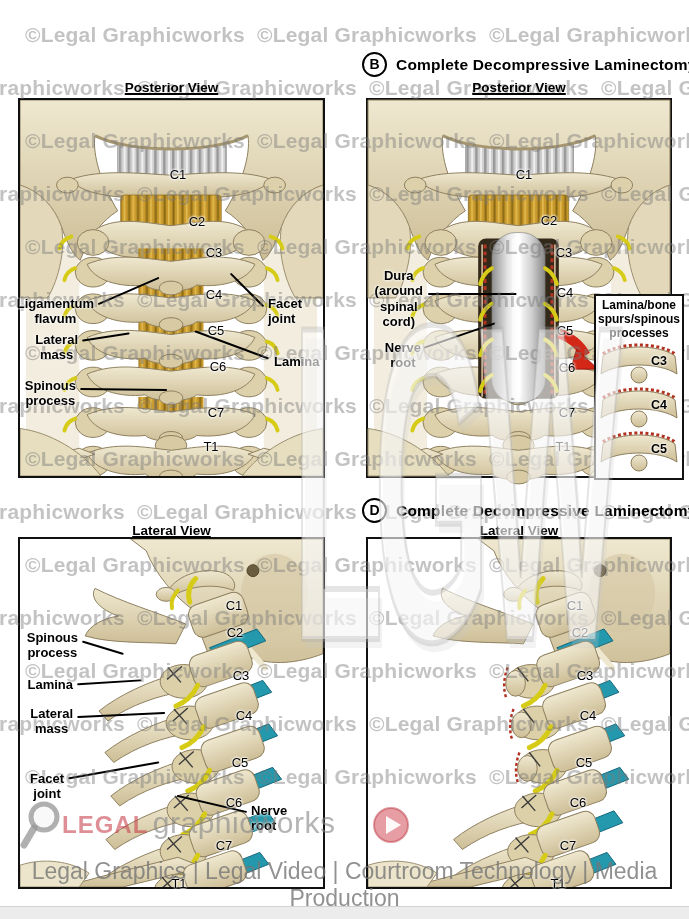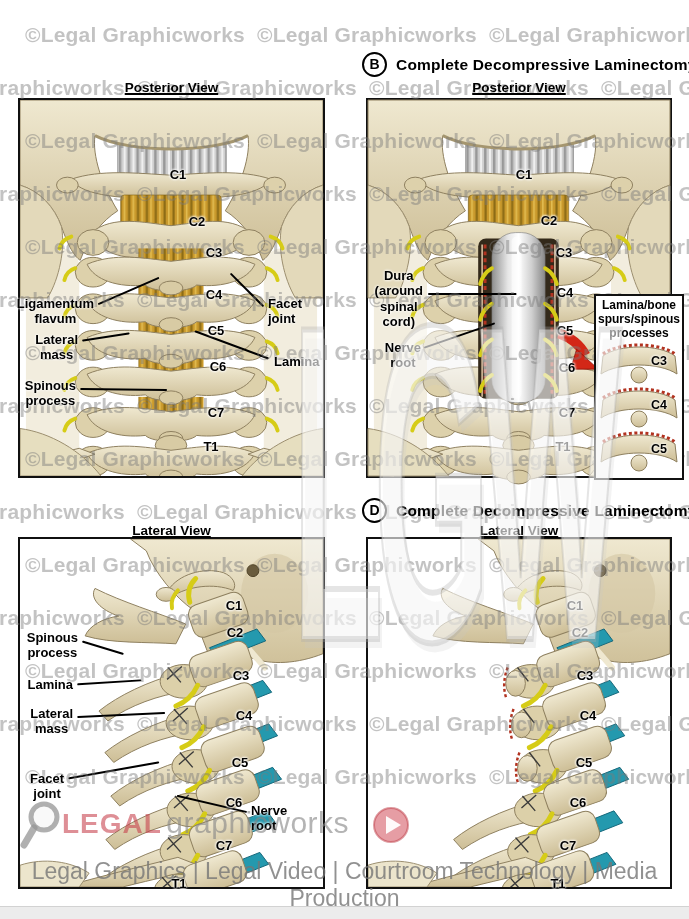--- a/index.html
+++ b/index.html
@@ -12,21 +12,21 @@
   .hdr{position:absolute;text-align:center;white-space:nowrap;z-index:11;}
   .circ{display:inline-block;width:21px;height:21px;border:2px solid #000;border-radius:50%;
         font-weight:bold;font-size:14px;line-height:21px;text-align:center;vertical-align:middle;
         margin-right:9px;background:#fff;}
   .htxt{font-weight:bold;font-size:15.5px;vertical-align:middle;letter-spacing:0.2px;}
   .vhdr{position:absolute;text-align:center;z-index:11;text-decoration:underline;}
   .vhdr span{font-weight:bold;font-size:13.5px;text-decoration:underline;text-underline-offset:2px;}
   .title{position:absolute;left:0;top:6px;width:689px;text-align:center;font-size:34px;
          font-weight:bold;letter-spacing:0.3px;z-index:20;}
   
-  .vlbl{position:absolute;transform:translate(-50%,-50%);font-weight:bold;font-size:13px;
+  .vlbl{position:absolute;transform:translate(-50%,-50%);font-weight:normal;font-size:13px;
         z-index:10;text-shadow:0 0 3px #fff,0 0 3px #fff,0 0 2px #fff;white-space:nowrap;}
   .lbl{position:absolute;font-weight:bold;font-size:13px;line-height:1.18;white-space:pre-line;
        z-index:10;text-shadow:0 0 3px #fff,0 0 3px #fff;}
   .lbl.r{text-align:center;}
   .lbl.l{text-align:left;}
   
   .inset{position:absolute;left:226px;top:194px;width:86px;height:182px;border:2.5px solid #111;
          background:#fff;z-index:9;}
   .inset .ititle{font-weight:bold;font-size:12px;line-height:1.15;text-align:center;
                  white-space:pre-line;margin-top:3px;}
@@ -39,21 +39,21 @@
            pointer-events:none;overflow:hidden;}
   .wm{position:absolute;font-size:21px;font-weight:600;color:rgba(122,122,122,0.45);
       white-space:nowrap;letter-spacing:0.2px;}
   .biglgw{position:absolute;left:292px;top:258px;font-size:150px;font-weight:bold;line-height:1;
           letter-spacing:-10px;color:rgba(255,255,255,0.55);z-index:12;pointer-events:none;
           transform:scaleY(3.0);transform-origin:top left;
           -webkit-text-stroke:2px rgba(168,168,168,0.30);
           text-shadow:3px 3px 0 rgba(200,200,200,0.22);}
   
   .brand{position:absolute;z-index:13;pointer-events:none;white-space:nowrap;}
-  .brand .red{font-weight:bold;font-size:28px;color:rgba(199,62,74,0.58);letter-spacing:1px;}
+  .brand .red{font-weight:bold;font-size:24px;color:rgba(199,62,74,0.58);letter-spacing:1px;}
   .brand .gray{font-size:30px;color:rgba(134,134,134,0.62);letter-spacing:0.5px;}
   .tagline{position:absolute;left:0;top:858px;width:689px;text-align:center;font-size:23px;
            color:rgba(118,118,118,0.80);z-index:13;pointer-events:none;}
   .bottomstrip{position:absolute;left:0;top:906px;width:689px;height:13px;background:#ececec;
                border-top:1px solid #d2d2d2;z-index:14;}
   .icon{position:absolute;z-index:13;pointer-events:none;}
 </style>
 </head>
 <body>
 

